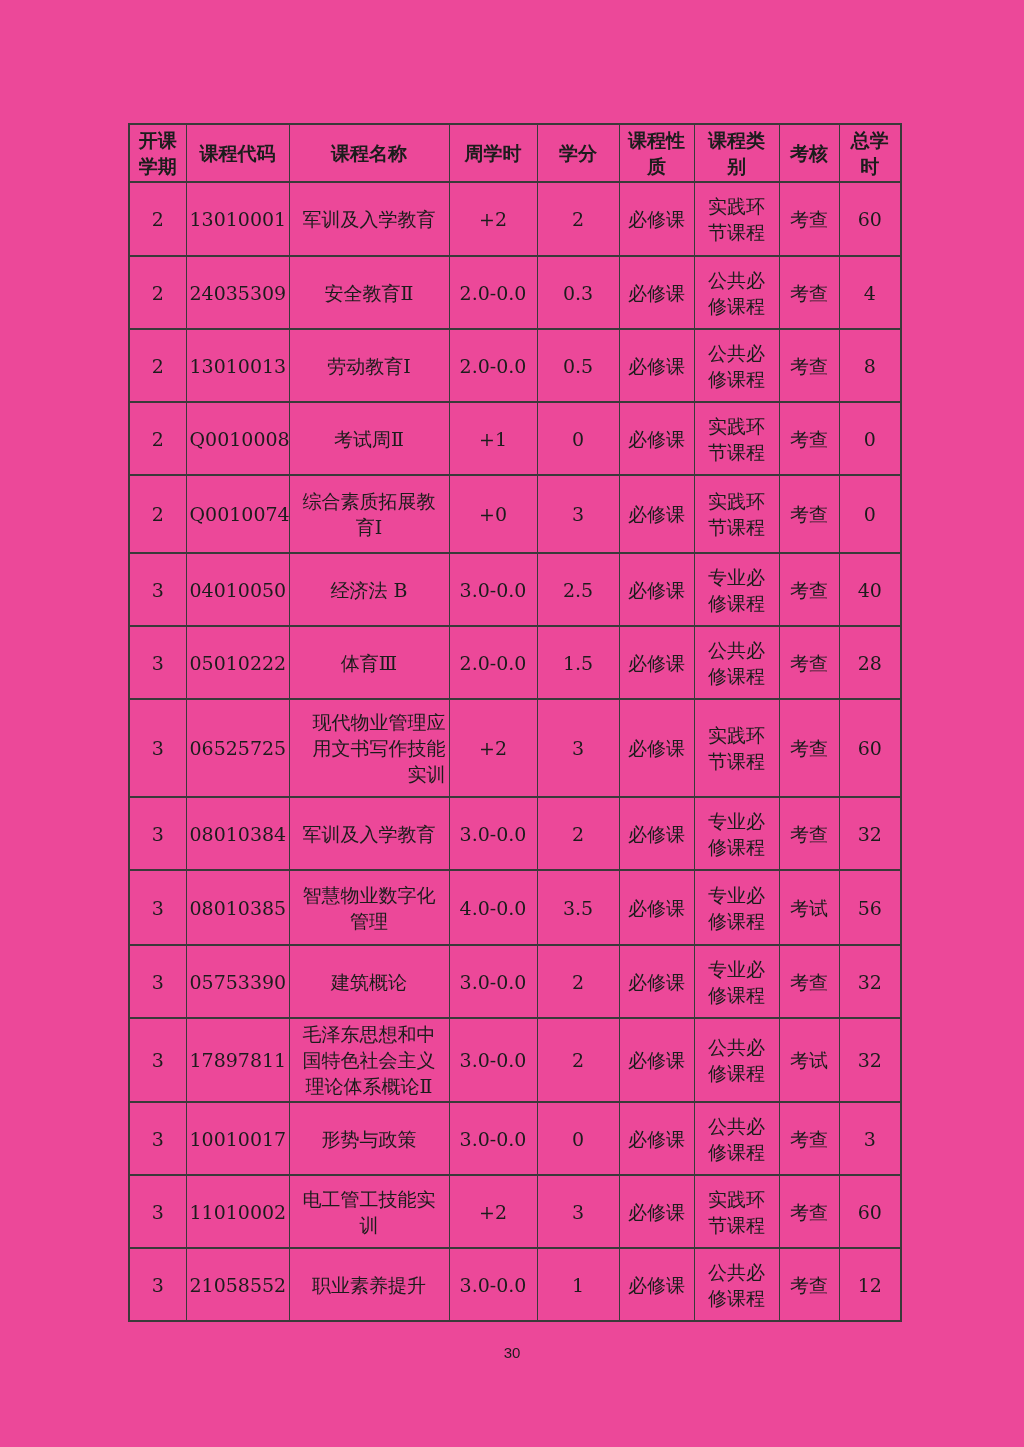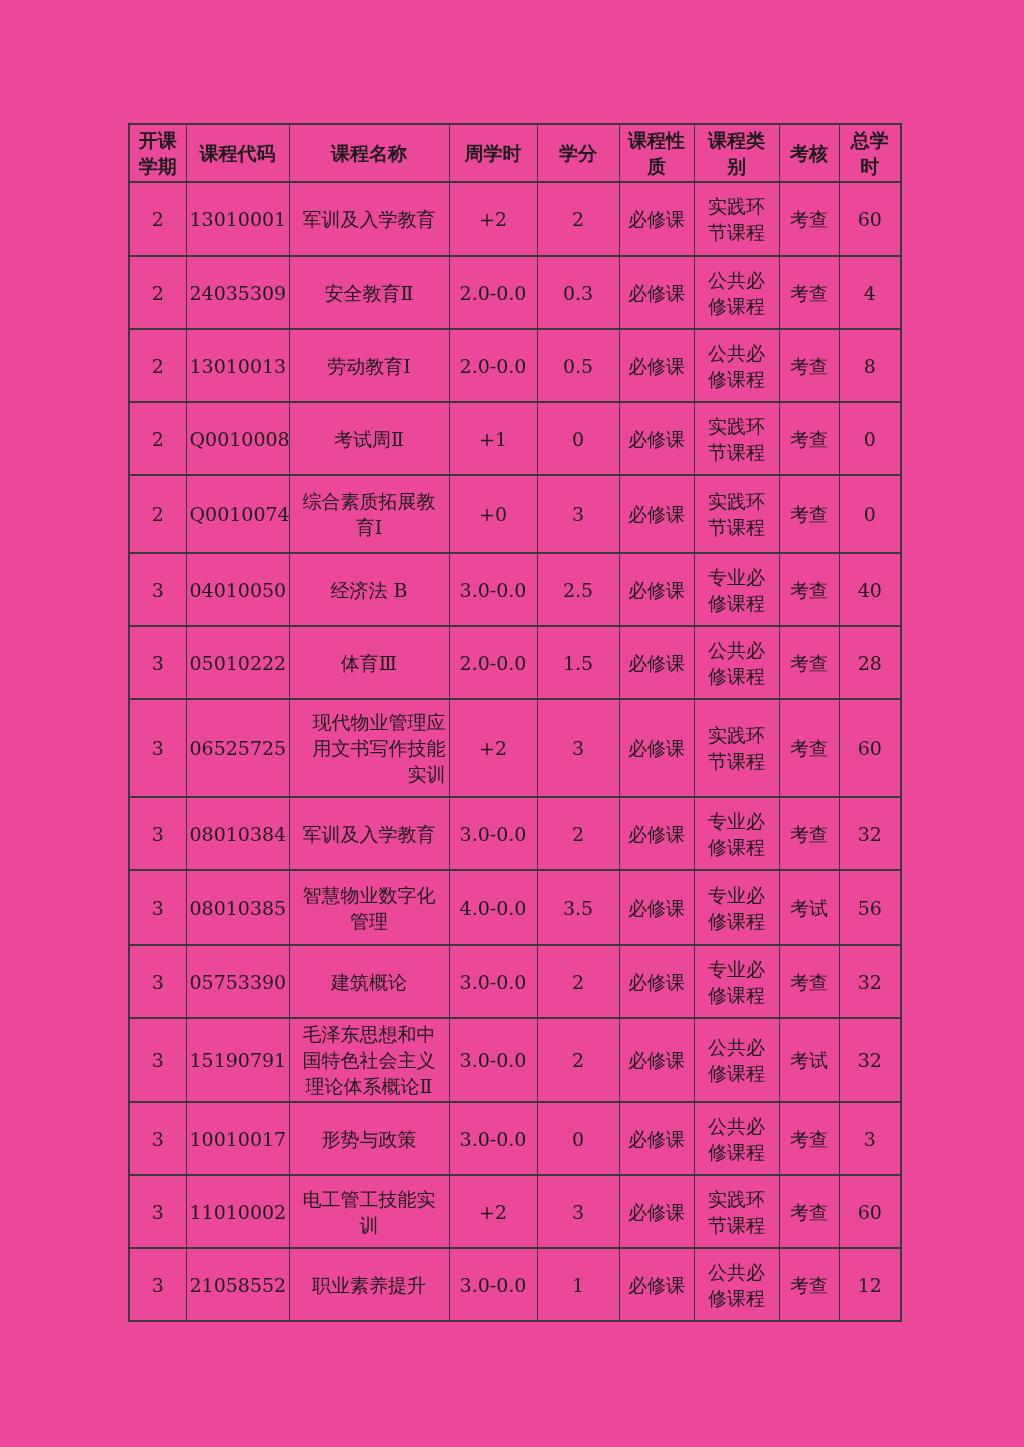--- a/index.html
+++ b/index.html
@@ -225,21 +225,21 @@
           <td>3.0-0.0</td>
           <td>2</td>
           <td>必修课</td>
           <td>专业必
 修课程</td>
           <td>考查</td>
           <td>32</td>
         </tr>
         <tr>
           <td>3</td>
-          <td>15190791</td>
+          <td>17897811</td>
           <td>毛泽东思想和中
 国特色社会主义
 理论体系概论Ⅱ</td>
           <td>3.0-0.0</td>
           <td>2</td>
           <td>必修课</td>
           <td>公共必
 修课程</td>
           <td>考试</td>
           <td>32</td>
@@ -276,13 +276,14 @@
           <td>3.0-0.0</td>
           <td>1</td>
           <td>必修课</td>
           <td>公共必
 修课程</td>
           <td>考查</td>
           <td>12</td>
         </tr>
       </tbody>
   </table>
+  <div class="page-number">30</div>
 </div>
 
 </body></html>

